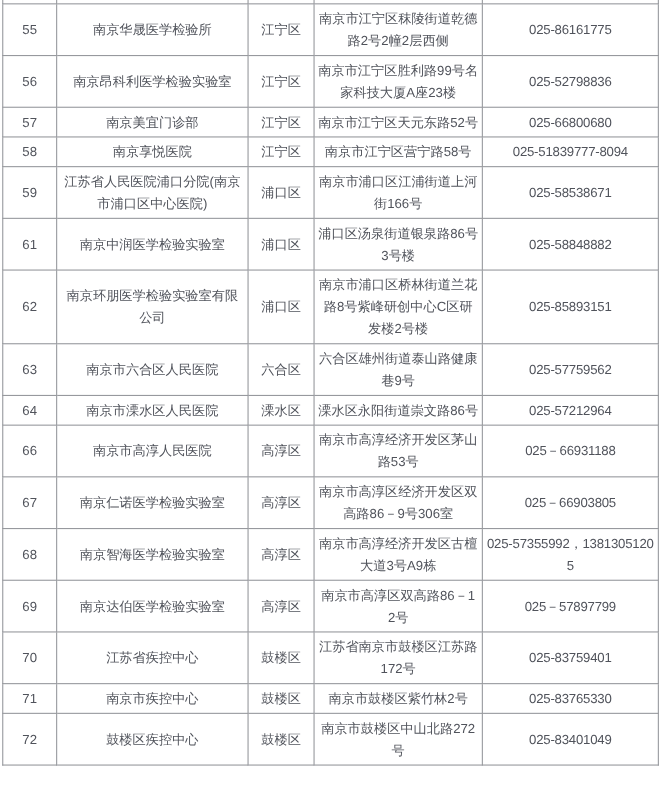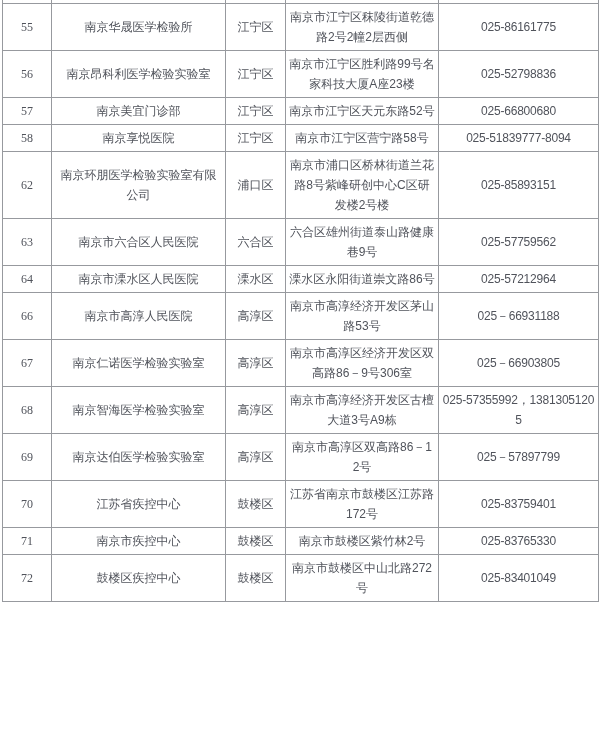--- a/index.html
+++ b/index.html
@@ -26,21 +26,21 @@
     border: 1px solid #97999e;
     text-align: center;
     vertical-align: middle;
     color: #50535b;
     font-size: 12px;
     line-height: 20px;
     padding: 3px 3px;
     word-break: break-all;
     background: #ffffff;
   }
-  .col-seq   { width: 49px; font-family: Liberation Serif, serif; }
+  .col-seq   { width: 49px; }
   .col-name  { width: 174px; }
   .col-district { width: 60px; }
   .col-address  { width: 153px; margin-top: 44px; }
   .col-phone    { width: 160px; letter-spacing: -0.2px; padding-left: 1px; padding-right: 1px; }
   tr.partial td {
     padding: 0;
     height: 3px;
     line-height: 0;
   }
   tr.partial-top td { border-top: none; }
@@ -85,20 +85,34 @@
           <td class="col-district">江宁区</td>
           <td class="col-address">南京市江宁区天元东路52号</td>
           <td class="col-phone">025-66800680</td>
         </tr>
         <tr>
           <td class="col-seq">58</td>
           <td class="col-name">南京享悦医院</td>
           <td class="col-district">江宁区</td>
           <td class="col-address">南京市江宁区营宁路58号</td>
           <td class="col-phone">025-51839777-8094</td>
+        </tr>
+        <tr>
+          <td class="col-seq">59</td>
+          <td class="col-name">江苏省人民医院浦口分院(南京市浦口区中心医院)</td>
+          <td class="col-district">浦口区</td>
+          <td class="col-address">南京市浦口区江浦街道上河街166号</td>
+          <td class="col-phone">025-58538671</td>
+        </tr>
+        <tr>
+          <td class="col-seq">61</td>
+          <td class="col-name">南京中润医学检验实验室</td>
+          <td class="col-district">浦口区</td>
+          <td class="col-address">浦口区汤泉街道银泉路86号3号楼</td>
+          <td class="col-phone">025-58848882</td>
         </tr>
         <tr>
           <td class="col-seq">62</td>
           <td class="col-name">南京环朋医学检验实验室有限公司</td>
           <td class="col-district">浦口区</td>
           <td class="col-address">南京市浦口区桥林街道兰花路8号紫峰研创中心C区研发楼2号楼</td>
           <td class="col-phone">025-85893151</td>
         </tr>
         <tr>
           <td class="col-seq">63</td>

